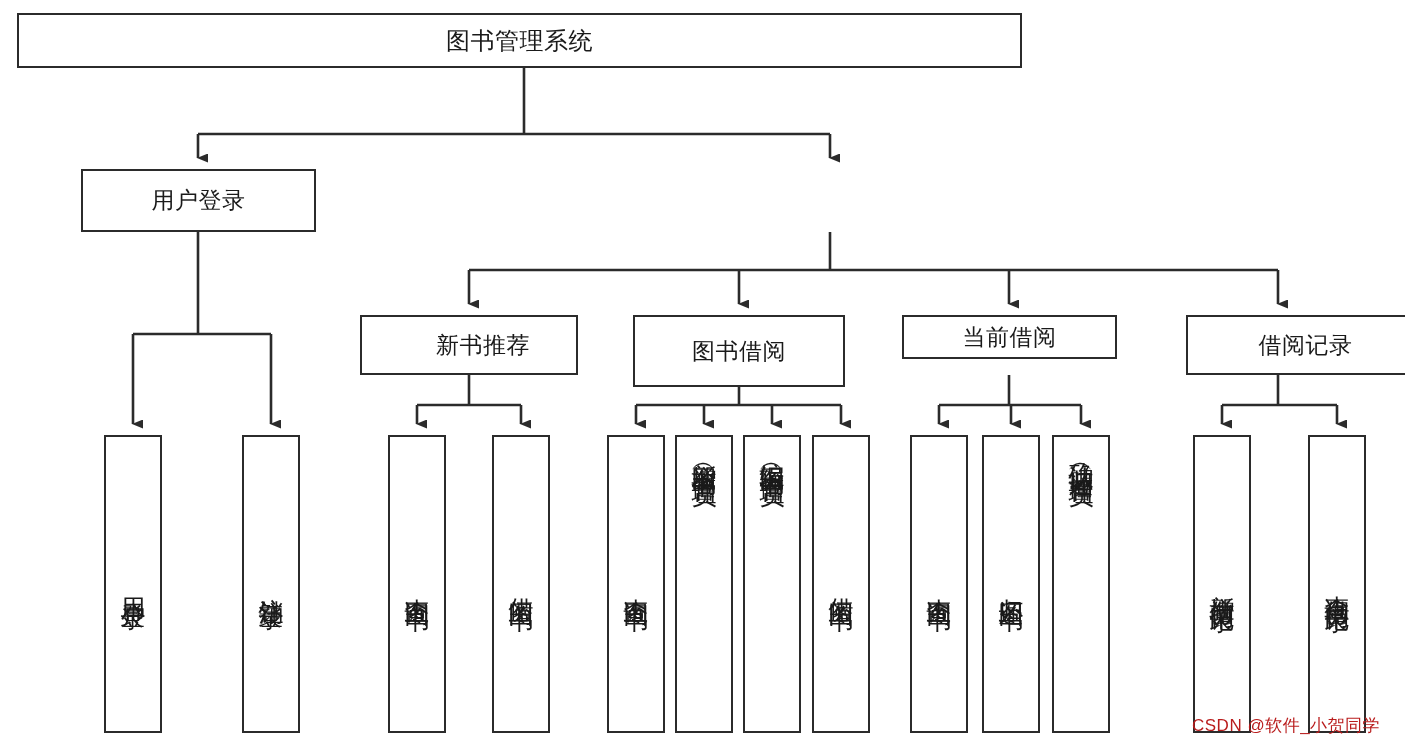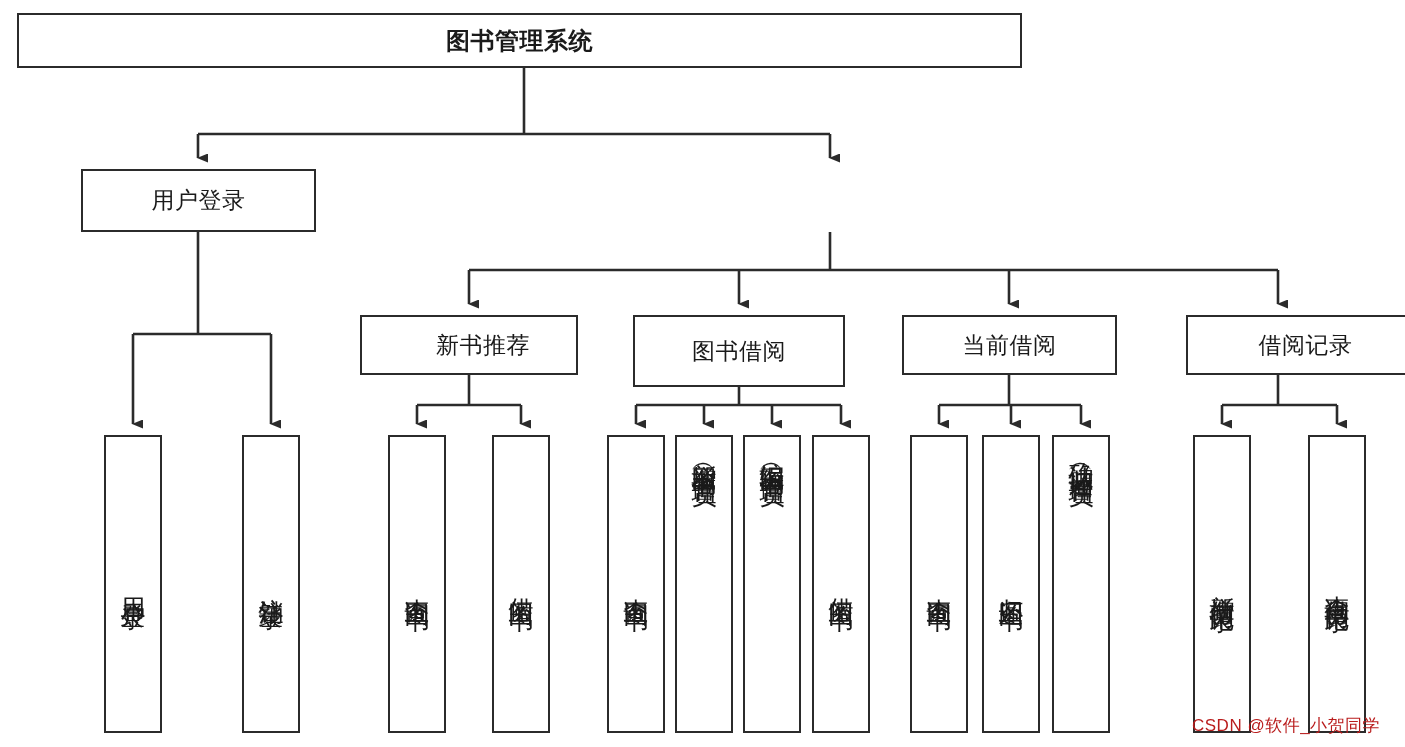--- a/index.html
+++ b/index.html
@@ -43,21 +43,20 @@
     line-height: 1.22;
     white-space: pre;
   }
   
   .node.horiz .node-label {
     font-size: 23px;
     letter-spacing: 0.5px;
   }
   .node.root .node-label {
     font-size: 24px;
-    font-weight: bold;
   }
   
   .node.vert {
     align-items: flex-start;
     justify-content: center;
     padding-top: 6px;
   }
   .node.vert.centered {
     align-items: center;
     padding-top: 0;
@@ -143,21 +142,21 @@
   <div class="node horiz" style="left:81px; top:169px; width:235px; height:63px;">
     <span class="node-label">用户登录</span>
   </div>
 
   <div class="node horiz" style="left:360px; top:315px; width:218px; height:60px;padding-left:28px;">
     <span class="node-label">新书推荐</span>
   </div>
   <div class="node horiz" style="left:633px; top:315px; width:212px; height:72px;">
     <span class="node-label">图书借阅</span>
   </div>
-  <div class="node horiz" style="left:902px; top:315px; width:215px; height:60px;">
+  <div class="node horiz" style="left:902px; top:315px; width:215px; height:44px;">
     <span class="node-label">当前借阅</span>
   </div>
   <div class="node horiz" style="left:1186px; top:315px; width:239px; height:60px;">
     <span class="node-label">借阅记录</span>
   </div>
 
   <div class="node vert centered" style="left:104px; top:435px; width:58px; height:298px;">
     <span class="node-label">用户登录</span>
   </div>
   <div class="node vert centered" style="left:242px; top:435px; width:58px; height:298px;">

